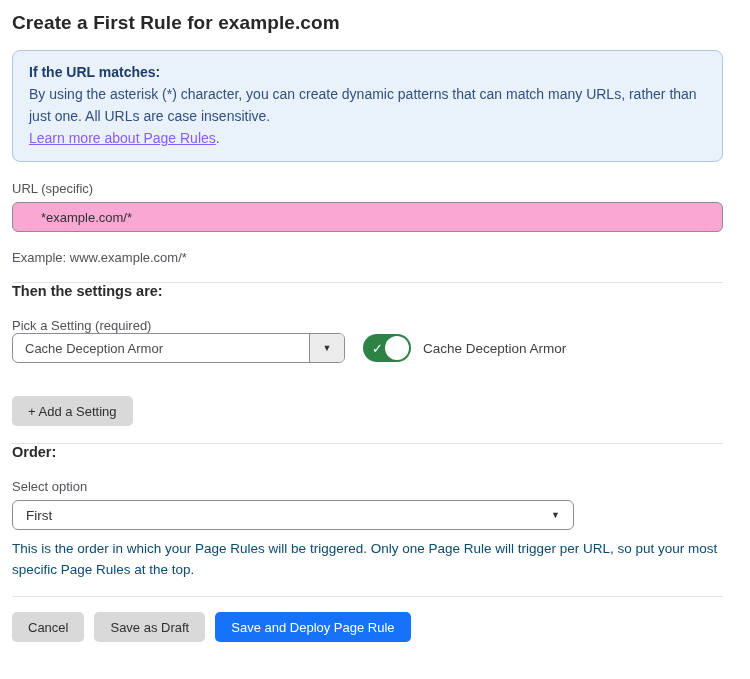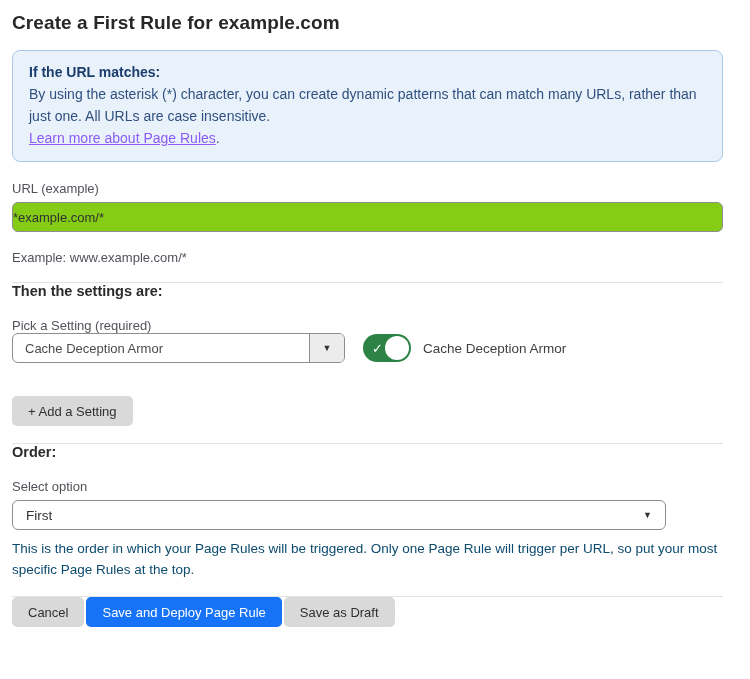--- a/index.html
+++ b/index.html
@@ -51,25 +51,25 @@
     font-size: 13px;
     color: #52525b;
     margin-top: 19px;
   }
   .text-input {
     margin-top: 6px;
     width: 711px;
     height: 30px;
     border: 1px solid #8d8d8d;
     border-radius: 6px;
-    padding: 0 0;
+    padding: 0 28px;
     font-size: 13px;
     color: #313131;
     font-family: "Liberation Sans", "DejaVu Sans", sans-serif;
-    background: #84cc16;
+    background: #f9a8d4;
     outline: none;
   }
   .helper-text {
     margin-top: 16px;
     font-size: 13px;
     color: #52525b;
     line-height: 20px;
   }
 
   hr.divider {
@@ -170,21 +170,21 @@
     color: #2f2f2f;
   }
   .btn-primary {
     background: #1672f6;
     color: #ffffff;
   }
   .add-setting-btn { margin-top: 33px; }
 
   .select-box {
     margin-top: 6px;
-    width: 654px;
+    width: 562px;
     height: 30px;
     border: 1px solid #8d8d8d;
     border-radius: 6px;
     background: #fff;
     display: flex;
     align-items: center;
     justify-content: space-between;
     padding: 0 13px;
     font-size: 13.5px;
     color: #313131;
@@ -197,39 +197,40 @@
 
   .order-helper {
     margin-top: 8px;
     font-size: 13.5px;
     color: #0c4a6e;
     line-height: 21px;
     width: 711px;
   }
 
   .footer-buttons {
-    display: flex;
-    gap: 2px;
+    margin-top: 15px;
+    display: flex;
+    gap: 10px;
   }
 </style>
 </head>
 <body>
 
 <div class="page">
   <div class="content">
 
     <h1 class="page-title">Create a First Rule for example.com</h1>
 
     <div class="info-box">
       <div class="info-heading">If the URL matches:</div>
       <div class="info-body">By using the asterisk (*) character, you can create dynamic patterns that can match many URLs, rather than just one. All URLs are case insensitive.</div>
       <div class="info-link-line"><a class="info-link">Learn more about Page Rules</a><span class="link-suffix">.</span></div>
     </div>
 
-    <label class="field-label">URL (example)</label>
+    <label class="field-label">URL (specific)</label>
     <input class="text-input" type="text" value="*example.com/*" style="">
     <div class="helper-text">Example: www.example.com/*</div>
 
     <hr class="divider">
 
     <h2 class="section-heading">Then the settings are:</h2>
 
     <label class="field-label">Pick a Setting (required)</label>
 
     <div class="setting-row">
@@ -258,18 +259,18 @@
       <span>First</span>
       <span class="select-arrow">▼</span>
     </div>
 
     <div class="order-helper">This is the order in which your Page Rules will be triggered. Only one Page Rule will trigger per URL, so put your most specific Page Rules at the top.</div>
 
     <hr class="divider" style="margin-top:16px;">
 
     <div class="footer-buttons">
       <button class="btn btn-gray">Cancel</button>
+      <button class="btn btn-gray">Save as Draft</button>
       <button class="btn btn-primary">Save and Deploy Page Rule</button>
-      <button class="btn btn-gray">Save as Draft</button>
     </div>
 
   </div>
 </div>
 
 </body></html>

